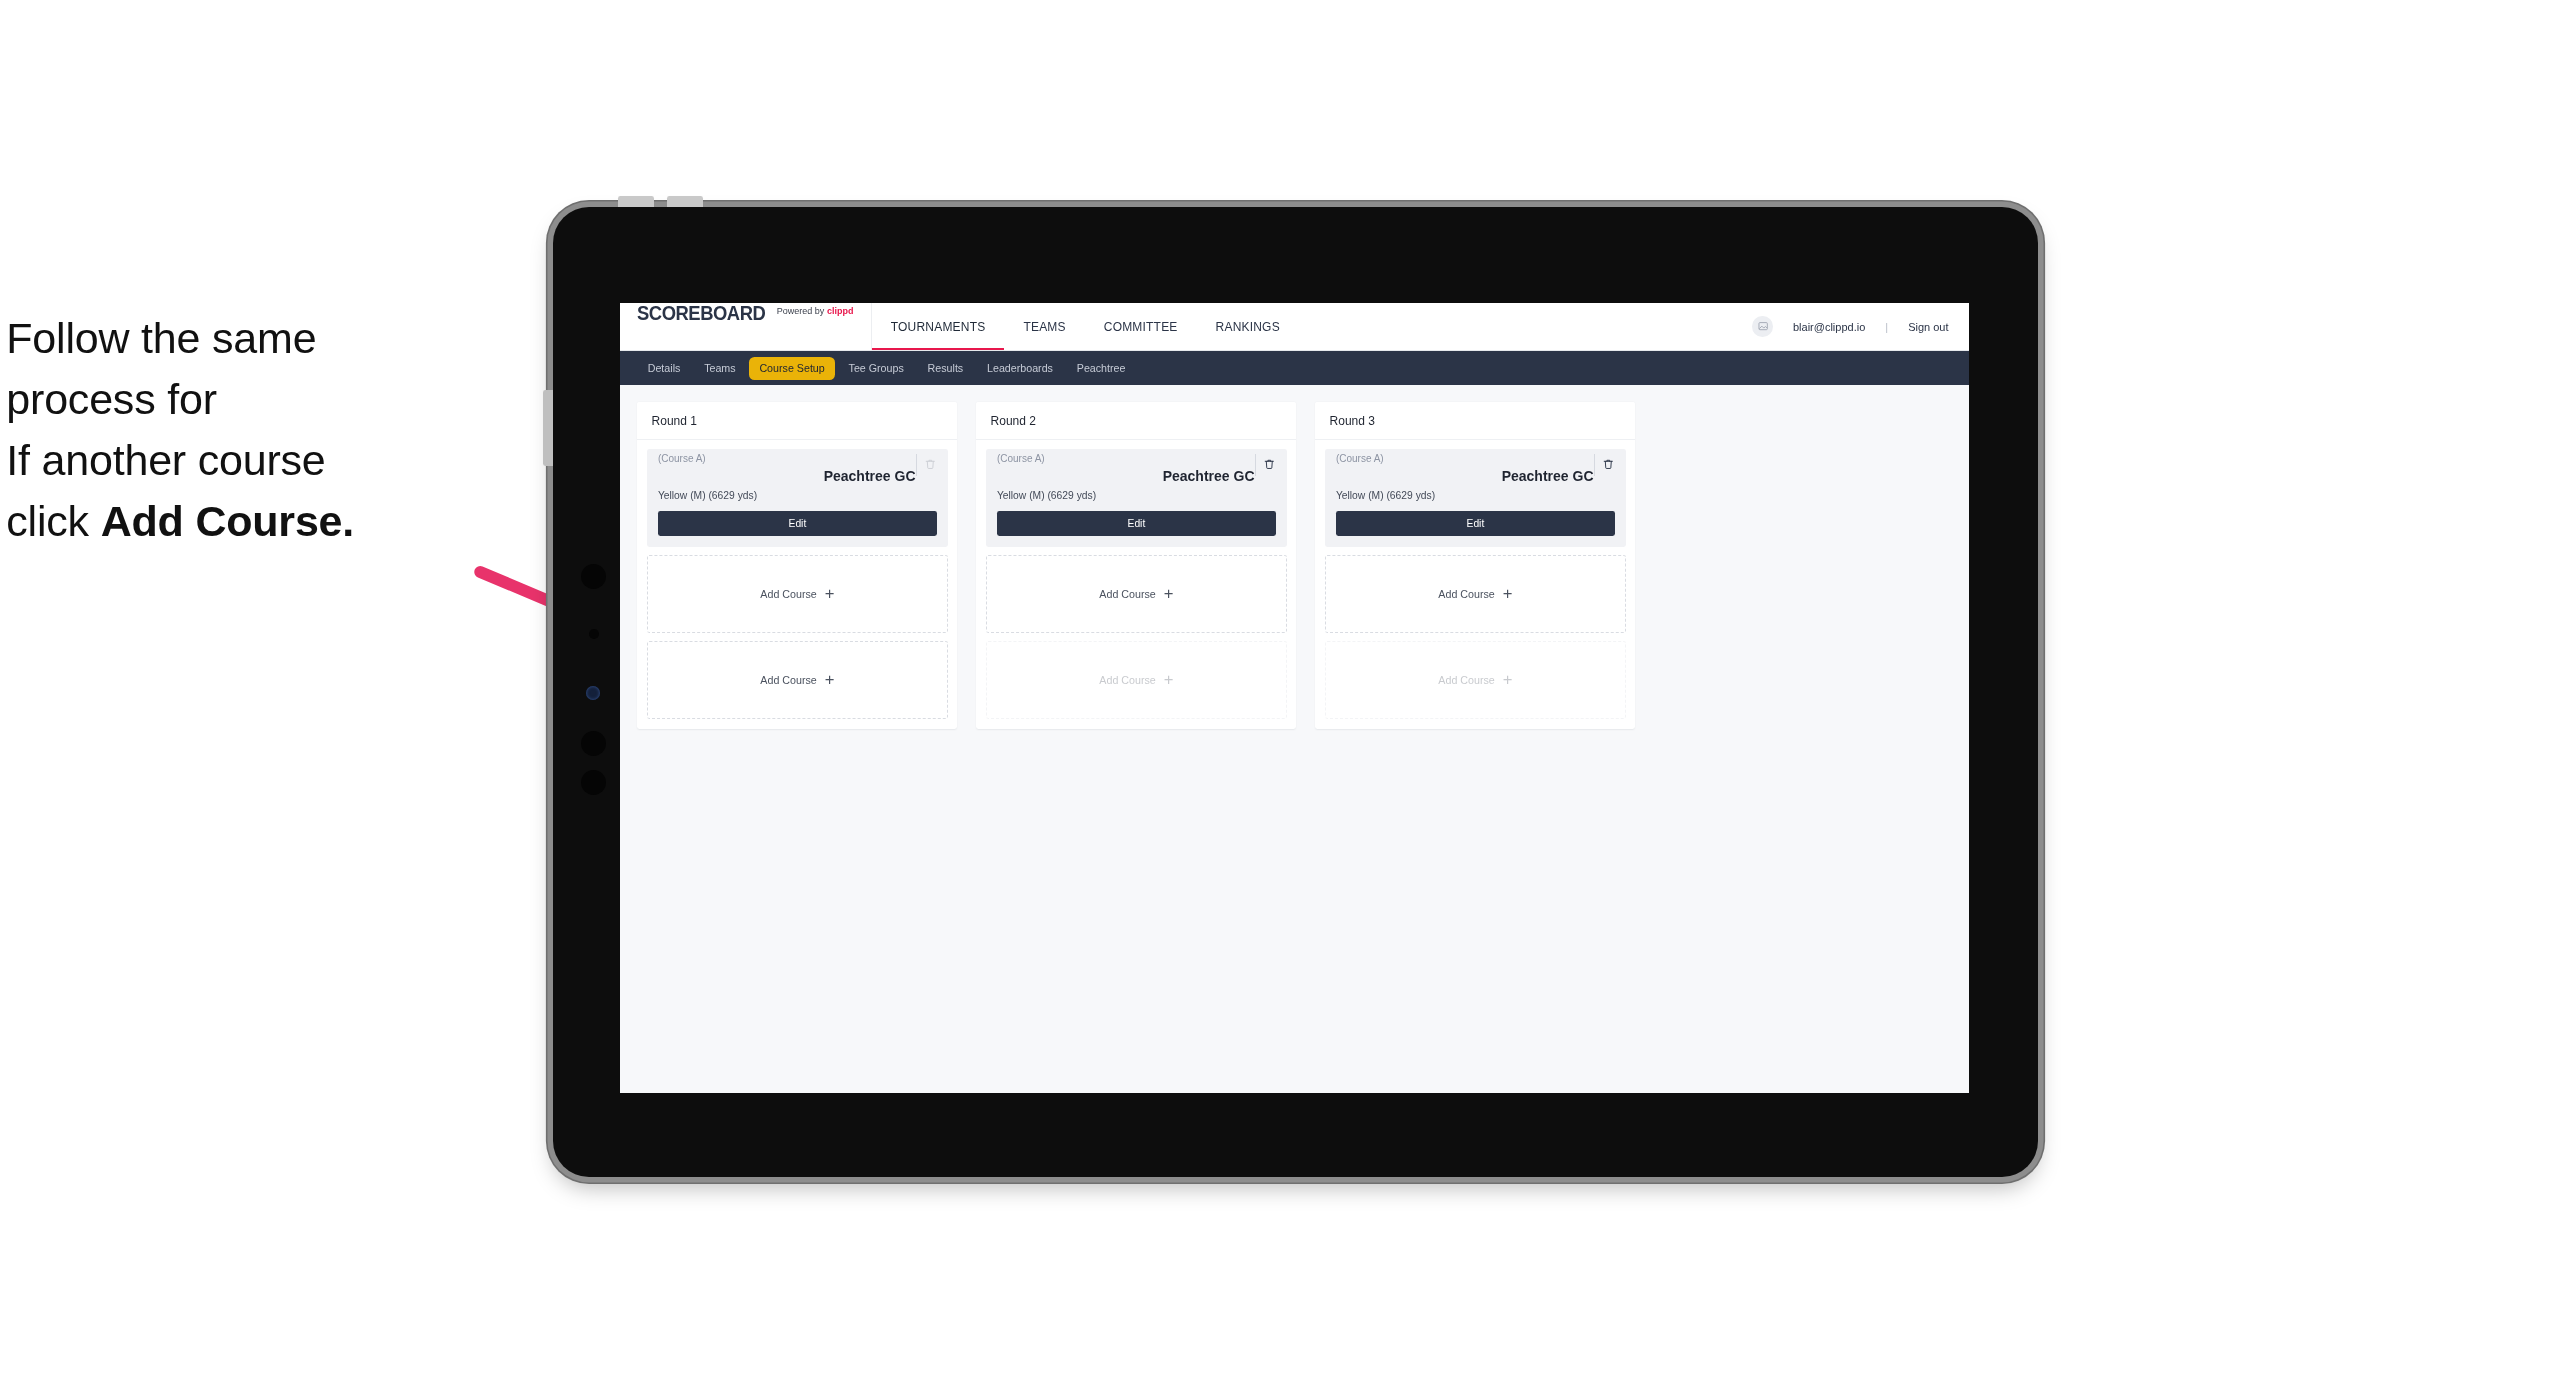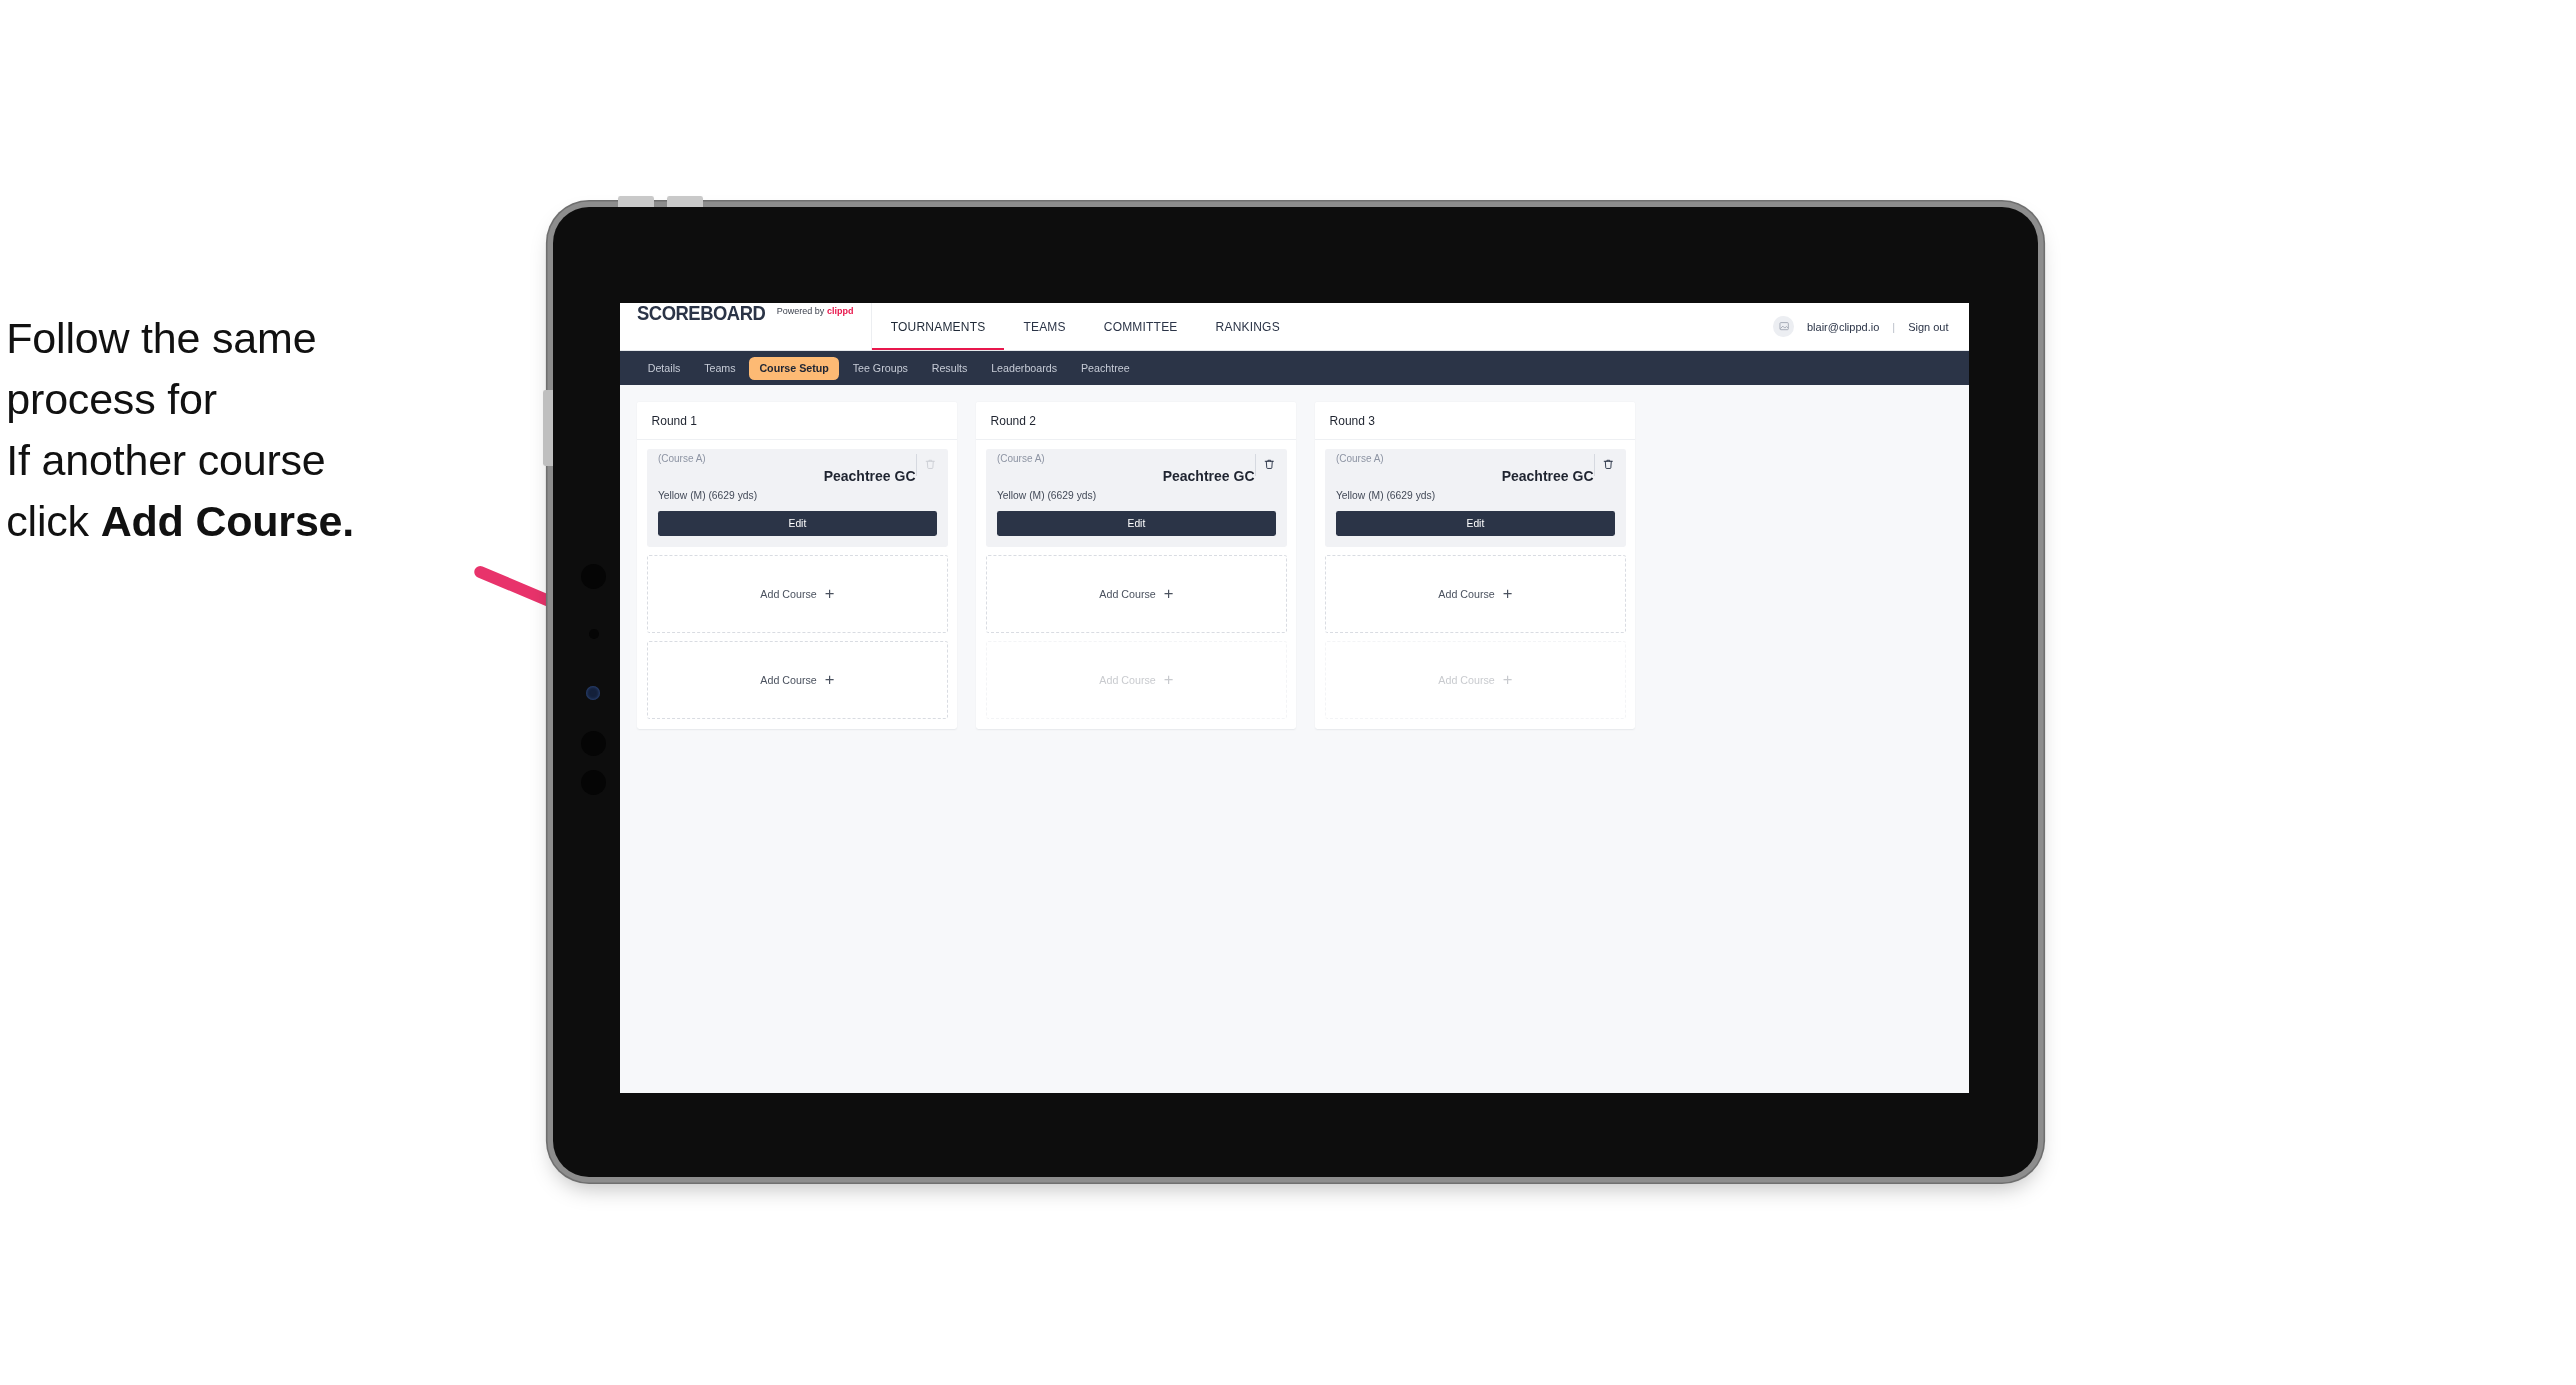--- a/index.html
+++ b/index.html
@@ -62,21 +62,21 @@
   #brand .sub{font-size:9px;color:#3a3f4b;margin-top:3.2px;white-space:nowrap;}
   #brand .sub b{color:#e8174c;font-weight:bold;}
   .topnav-item{
     display:flex;align-items:center;padding:0 19px;font-size:12px;
     color:#2b3447;letter-spacing:0.2px;position:relative;cursor:pointer;
   }
   .topnav-item.active{color:#1f2937;}
   .topnav-item.active::after{
     content:"";position:absolute;left:0;right:0;bottom:0;height:2.4px;background:#e8174c;
   }
-  #topnav-right{margin-left:auto;display:flex;align-items:center;padding-right:20.5px;gap:13px;}
+  #topnav-right{margin-left:auto;display:flex;align-items:center;padding-right:20.5px;gap:20px;}
   #avatar{
     width:20.5px;height:20.5px;border-radius:50%;background:#eceef2;
     display:flex;align-items:center;justify-content:center;color:#9aa1ad;font-size:9.5px;
   }
   #useremail{font-size:11px;color:#2b3447;}
   #divider-pipe{font-size:11px;color:#b9bec8;}
   #signout{font-size:11px;color:#2b3447;cursor:pointer;}
 
   
   #eventbar{
@@ -97,21 +97,21 @@
   #cancel-label{font-size:11px;color:#2b3447;}
   #cancel-x{font-size:13.4px;color:#2b3447;line-height:1;}
 
   
   #tabbar{
     height:34px;background:#2b3447;display:flex;align-items:center;padding:0 17.4px;gap:3.2px;
   }
   .tab{
     font-size:10.7px;color:#c6cbd6;padding:5.5px 10.3px;border-radius:5.5px;cursor:pointer;white-space:nowrap;
   }
-  .tab.active{background:#fdba74;color:#1d2433;font-weight:bold;}
+  .tab.active{background:#eab308;color:#1d2433;font-weight:normal;}
 
   
   #rounds{
     padding:17.4px 0 0 17.4px;display:flex;gap:19px;align-items:flex-start;
   }
   .round-col{
     width:320px;background:#ffffff;border-radius:2.4px;
     box-shadow:0 0.8px 1.6px rgba(18,25,40,.07);
     overflow:hidden;flex:none;
   }

